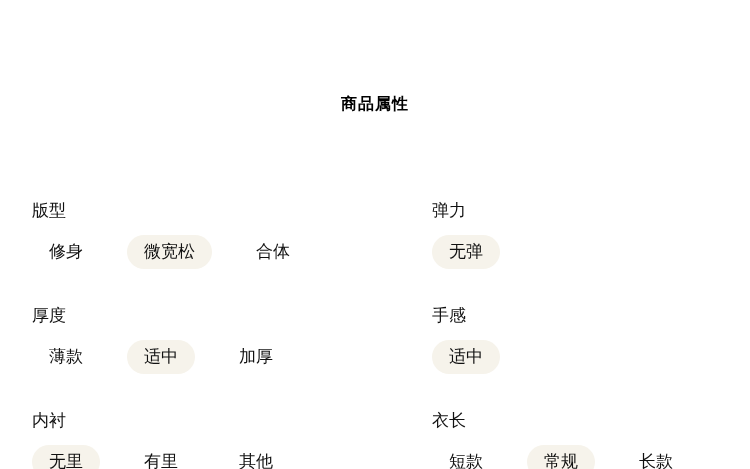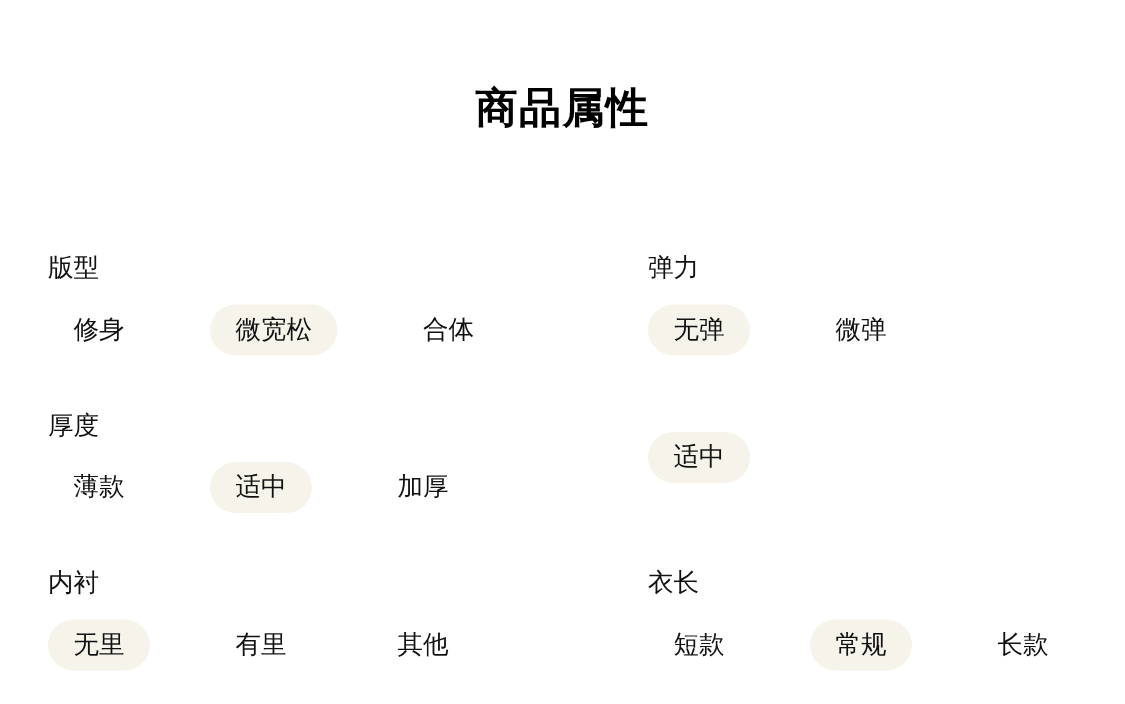--- a/index.html
+++ b/index.html
@@ -9,23 +9,23 @@
   }
   body {
     width: 750px;
     height: 469px;
     overflow: hidden;
     font-family: "Liberation Sans", "DejaVu Sans", sans-serif;
     color: #111111;
     position: relative;
   }
   .page-title {
-    margin-top: 60px;
+    margin-top: 92px;
     text-align: center;
-    font-size: 28px;
+    font-size: 16px;
     line-height: 24px;
     font-weight: 700;
     color: #000000;
     letter-spacing: 1px;
   }
   .attr-grid {
     margin-top: 85px;
     padding: 0 28px 0 32px;
     display: grid;
     grid-template-columns: 400px 1fr;
@@ -37,21 +37,21 @@
   }
   .attr-group-label {
     font-size: 17px;
     line-height: 20px;
     color: #111111;
   }
   .attr-options {
     margin-top: 14px;
     display: flex;
     align-items: center;
-    gap: 40px;
+    gap: 27px;
   }
   .option-pill {
     font-size: 17px;
     line-height: 20px;
     padding: 7px 17px;
     border-radius: 17px;
     color: #111111;
     background: transparent;
     white-space: nowrap;
     cursor: pointer;
@@ -73,34 +73,34 @@
         <div class="option-pill">修身</div>
         <div class="option-pill selected">微宽松</div>
         <div class="option-pill">合体</div>
       </div>
   </div>
 
   <div class="attr-group">
     <div class="attr-group-label">弹力</div>
     <div class="attr-options">
         <div class="option-pill selected">无弹</div>
-        <div class="option-pill">微弹</div>
       </div>
   </div>
 
   <div class="attr-group">
     <div class="attr-group-label">厚度</div>
     <div class="attr-options">
         <div class="option-pill">薄款</div>
         <div class="option-pill selected">适中</div>
         <div class="option-pill">加厚</div>
       </div>
   </div>
 
   <div class="attr-group">
+    <div class="attr-group-label">手感</div>
     <div class="attr-options">
         <div class="option-pill selected">适中</div>
       </div>
   </div>
 
   <div class="attr-group">
     <div class="attr-group-label">内衬</div>
     <div class="attr-options">
         <div class="option-pill selected">无里</div>
         <div class="option-pill">有里</div>

